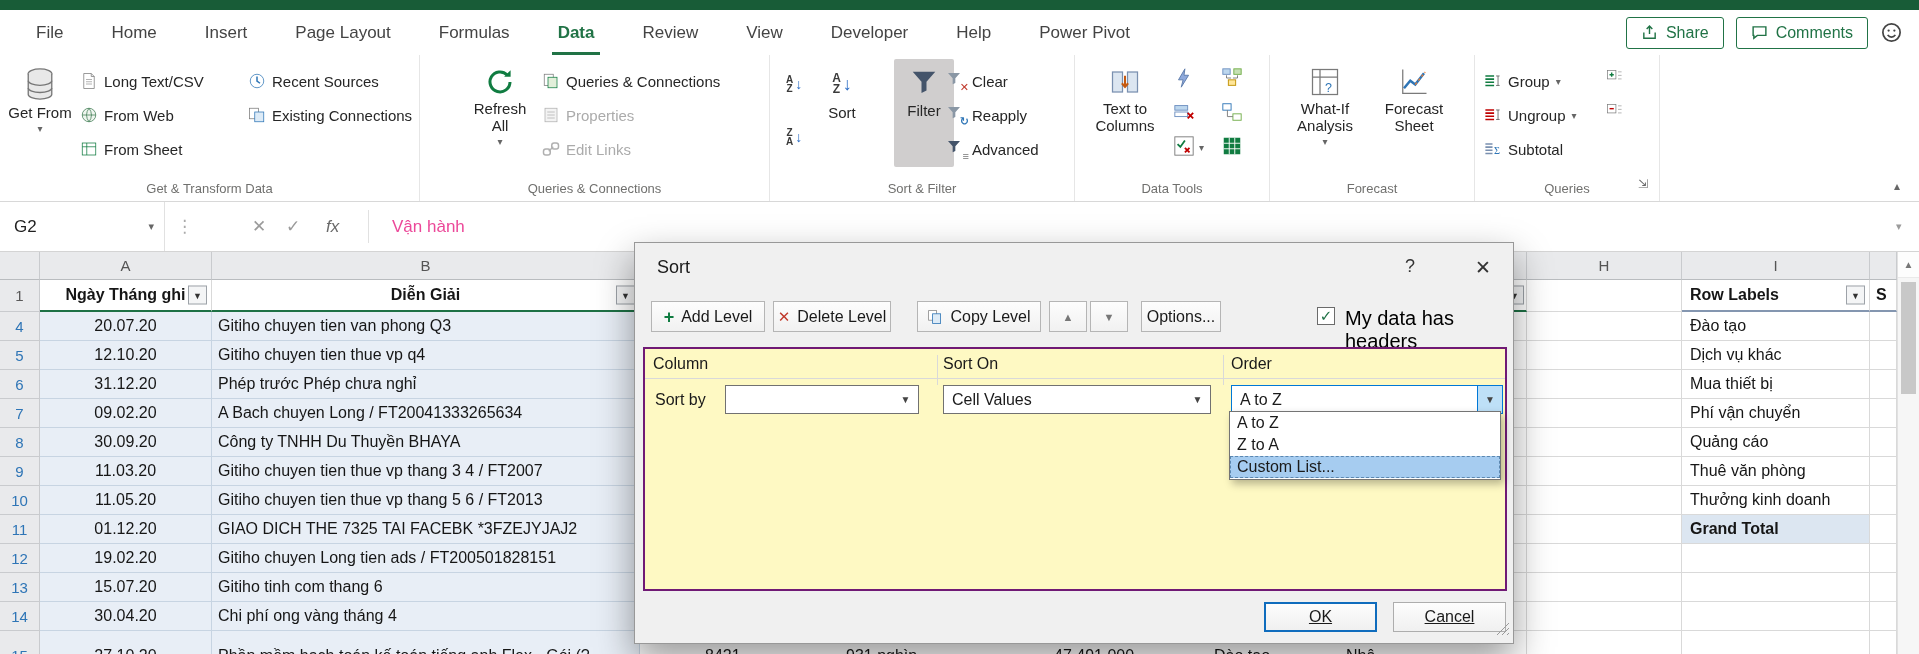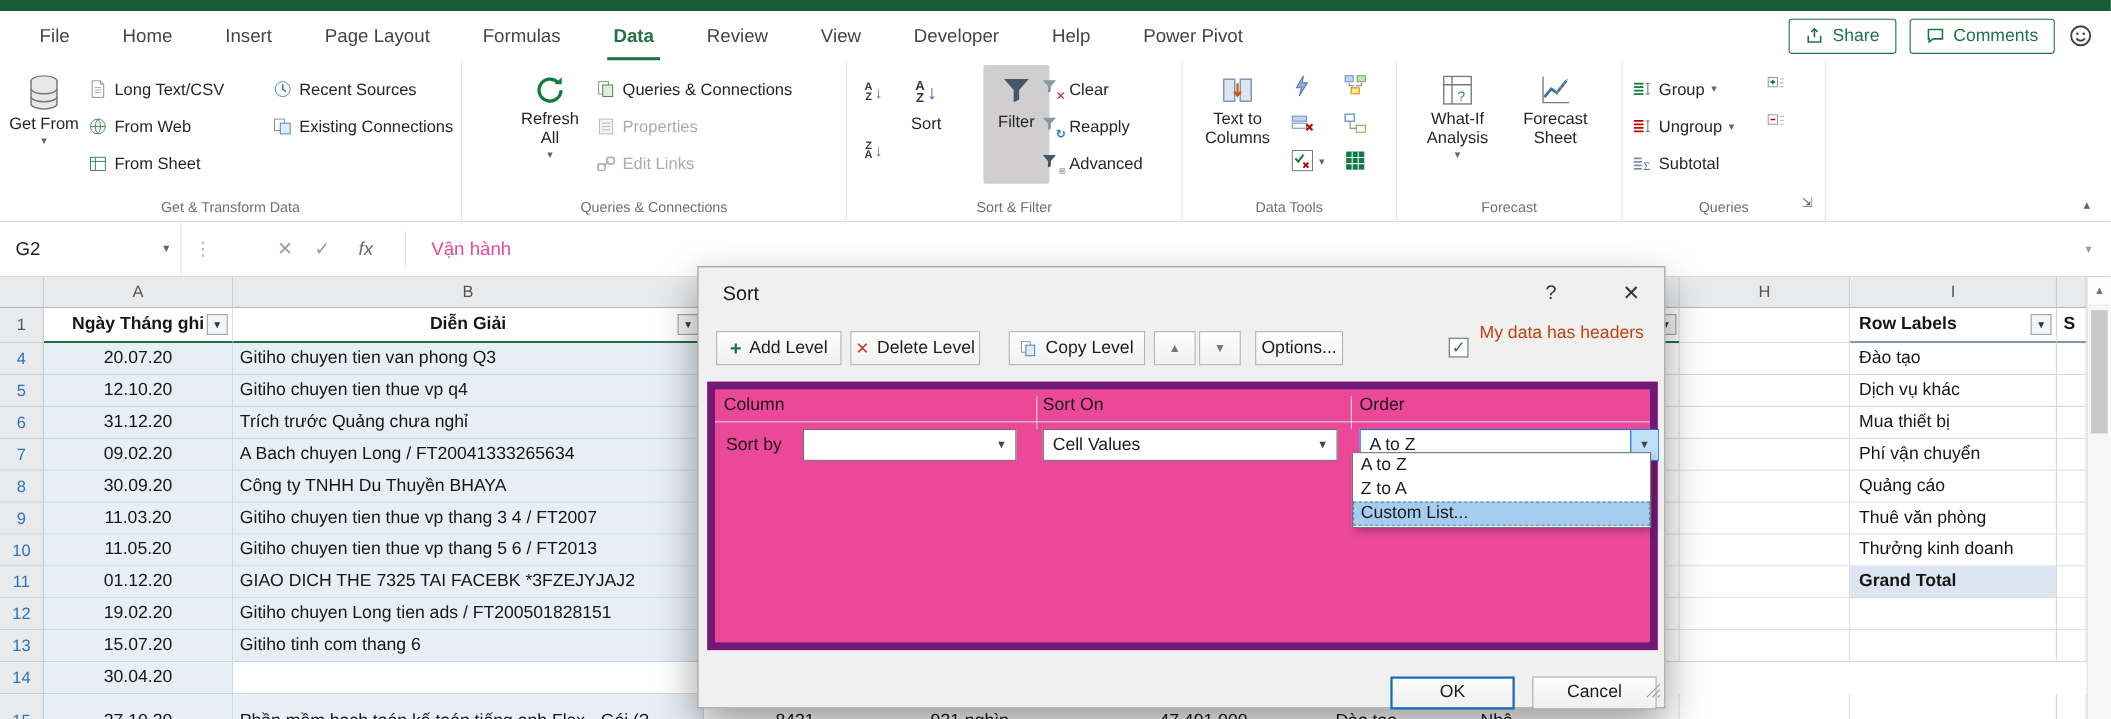--- a/index.html
+++ b/index.html
@@ -90,38 +90,38 @@
   .dlg-help { position:absolute; left:770px; top:13px; font-size:18px; color:#333; }
   .dlg-close { position:absolute; left:832px; top:11px; font-size:19px; color:#333; padding:2px 8px; }
   .dbtn { position:absolute; top:58px; height:31px; background:linear-gradient(#FDFDFD,#F1F1F1);
     border:1px solid #B5B5B5; display:flex; align-items:center; justify-content:center; gap:7px;
     font-size:16px; color:#1A1A1A; }
   .plus { color:#107C41; font-weight:700; font-size:18px; line-height:16px; }
   .redx { color:#C0392B; font-weight:700; font-size:15px; }
   .arrbtn { width:38px; color:#777; font-size:11px; }
   .chk { position:absolute; left:682px; top:64px; width:18px; height:18px; background:#fff; border:1px solid #6B6B6B;
     display:flex; align-items:center; justify-content:center; font-size:15px; font-weight:700; color:#1E7145; }
-  .chk-lbl { position:absolute; left:710px; top:51px; font-size:16px; color:#c2410c; }
-  .panel { position:absolute; left:8px; top:104px; width:864px; height:244px; background:#ec4899; border:7px solid #701a75; }
+  .chk-lbl { position:absolute; left:710px; top:64px; font-size:20px; color:#000000; }
+  .panel { position:absolute; left:8px; top:104px; width:864px; height:244px; background:#fef9c3; border:2px solid #701a75; }
   .phead { position:absolute; left:0; top:0; width:100%; height:30px; border-bottom:1px solid #D9D9D9; }
   .phead span { position:absolute; top:6px; font-size:16px; color:#1A1A1A; }
   .vdiv { position:absolute; top:0; height:30px; border-left:1px solid #D9D9D9; }
   .sortby { position:absolute; left:10px; top:42px; font-size:16px; color:#1A1A1A; }
   .combo { position:absolute; top:36px; height:29px; background:#fff; border:1px solid #717171;
     display:flex; align-items:center; font-size:16px; color:#1A1A1A; padding-left:8px; }
   .combo .btn { margin-left:auto; width:25px; height:100%; display:flex; align-items:center; justify-content:center;
     font-size:10px; color:#444; }
   .combo.open { border:1px solid #0078D7; }
   .combo.open .btn { background:#BEE0F7; border-left:1px solid #0078D7; }
   .ddlist { position:absolute; left:594px; top:168px; width:272px; height:69px; background:#fff;
     border:1px solid #747474; box-shadow:3px 4px 8px rgba(0,0,0,.28); z-index:60; }
   .dditem { height:22px; display:flex; align-items:center; padding-left:7px; font-size:16px; color:#1A1A1A; }
   .dditem.selected { background:#A6CCF0; outline:1px dashed #5B87B0; outline-offset:-1px; }
-  .okbtn, .cancelbtn { position:absolute; top:372px; width:113px; height:30px; font-size:16px; color:#1A1A1A;
-    background:linear-gradient(#FDFDFD,#F0F0F0); display:flex; align-items:center; justify-content:center; }
+  .okbtn, .cancelbtn { position:absolute; top:359px; width:113px; height:30px; font-size:16px; color:#1A1A1A;
+    background:linear-gradient(#FDFDFD,#F0F0F0); display:flex; align-items:center; justify-content:center;text-decoration:underline; }
   .okbtn { left:629px; border:2px solid #0F6CBD; }
   .cancelbtn { left:758px; border:1px solid #ADADAD; }
   .grip { position:absolute; right:3px; bottom:3px; }
 </style>
 </head>
 <body>
 
 <div class="app">
 
   <div class="titlebar"></div>
@@ -510,21 +510,21 @@
       <div class="cell w-a sel">12.10.20</div>
       <div class="cell w-b sel">Gitiho chuyen tien thue vp q4</div>
       <div class="cell w-f"></div>
       <div class="cell w-h"></div>
       <div class="cell w-i">Dịch vụ khác</div>
       <div class="cell w-j"></div>
     </div>
     <div class="sheet-row" style="top:118px">
       <div class="rn">6</div>
       <div class="cell w-a sel">31.12.20</div>
-      <div class="cell w-b sel">Trích trước Quảng chưa nghỉ</div>
+      <div class="cell w-b sel">Phép trước Phép chưa nghỉ</div>
       <div class="cell w-f"></div>
       <div class="cell w-h"></div>
       <div class="cell w-i">Mua thiết bị</div>
       <div class="cell w-j"></div>
     </div>
     <div class="sheet-row" style="top:147px">
       <div class="rn">7</div>
       <div class="cell w-a sel">09.02.20</div>
       <div class="cell w-b sel">A Bach chuyen Long / FT20041333265634</div>
       <div class="cell w-f"></div>
@@ -582,20 +582,21 @@
       <div class="cell w-a sel">15.07.20</div>
       <div class="cell w-b sel">Gitiho tinh com thang 6</div>
       <div class="cell w-f"></div>
       <div class="cell w-h"></div>
       <div class="cell w-i"></div>
       <div class="cell w-j"></div>
     </div>
     <div class="sheet-row" style="top:350px">
       <div class="rn">14</div>
       <div class="cell w-a sel">30.04.20</div>
+      <div class="cell w-b sel">Chi phí ong vàng tháng 4</div>
       <div class="cell w-f"></div>
       <div class="cell w-h"></div>
       <div class="cell w-i"></div>
       <div class="cell w-j"></div>
     </div>
 
     <div class="sheet-row" style="top:379px">
       <div class="rn pt" style="justify-content:center">15</div>
       <div class="cell w-a sel pt">27.10.20</div>
       <div class="cell w-b sel pt">Phần mềm hạch toán kế toán tiếng anh Flex - Gói (?</div>

